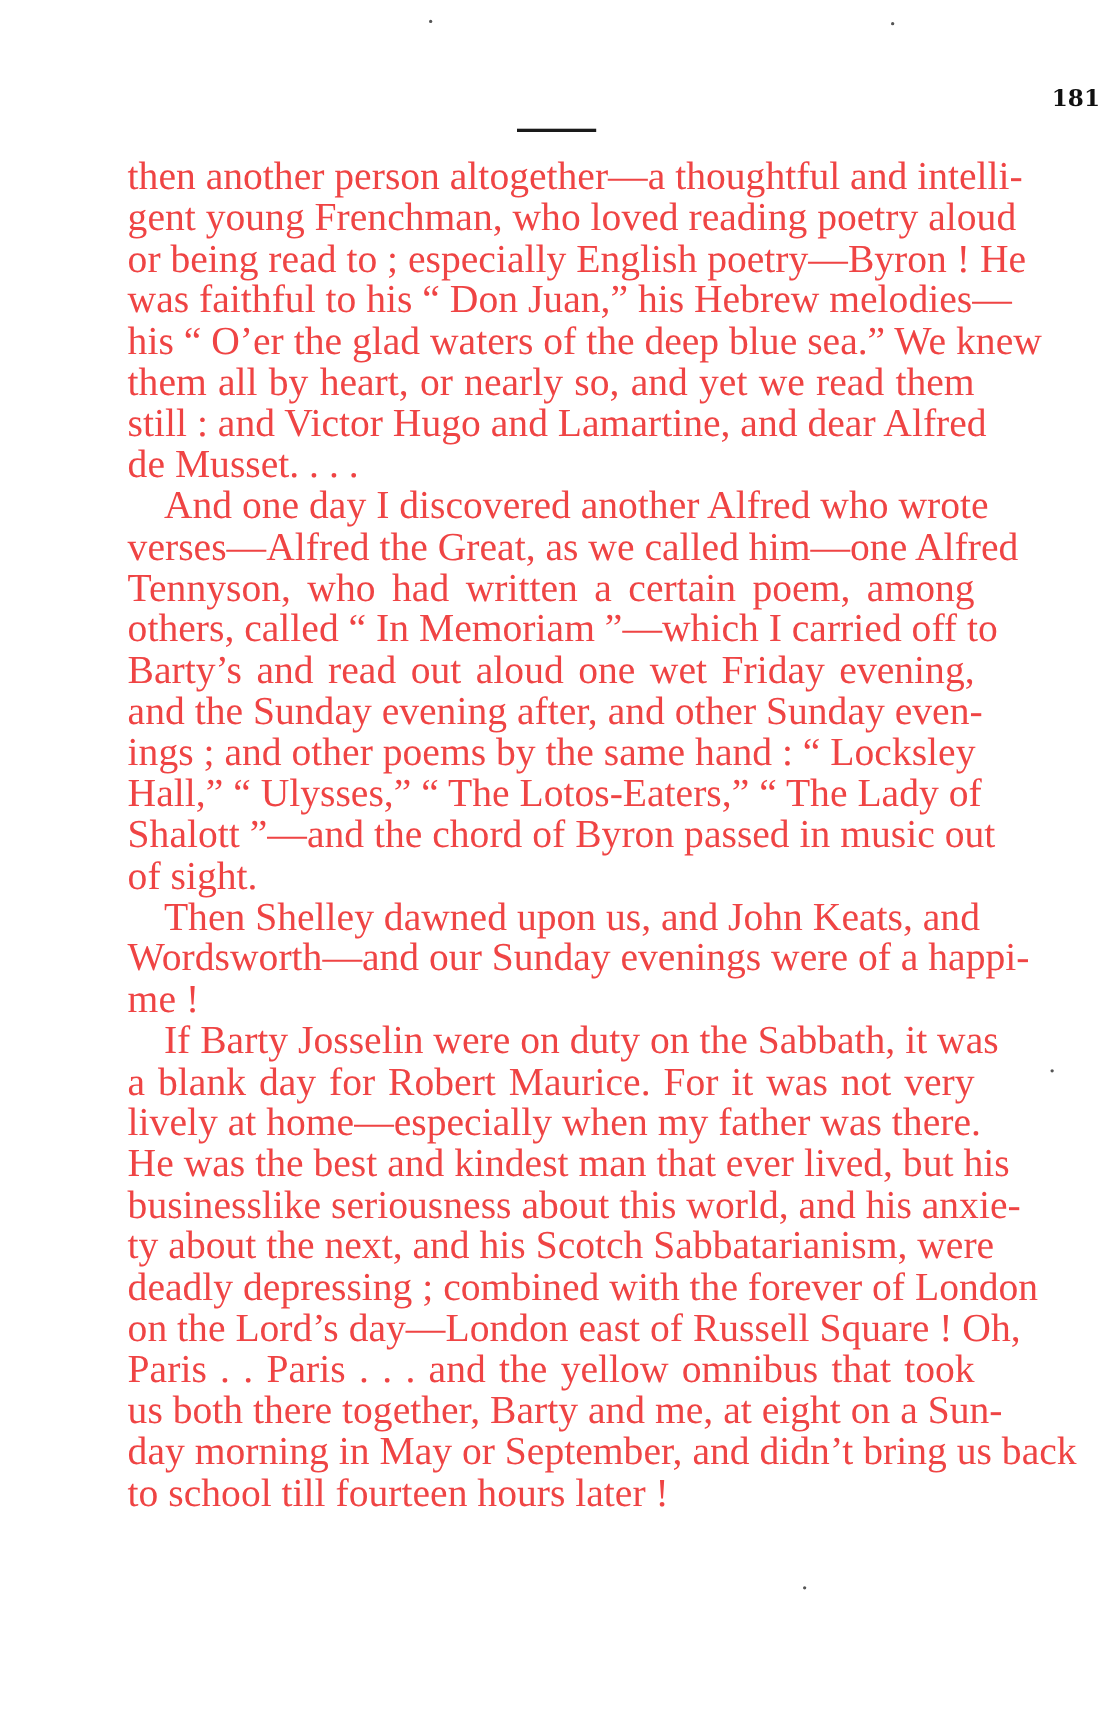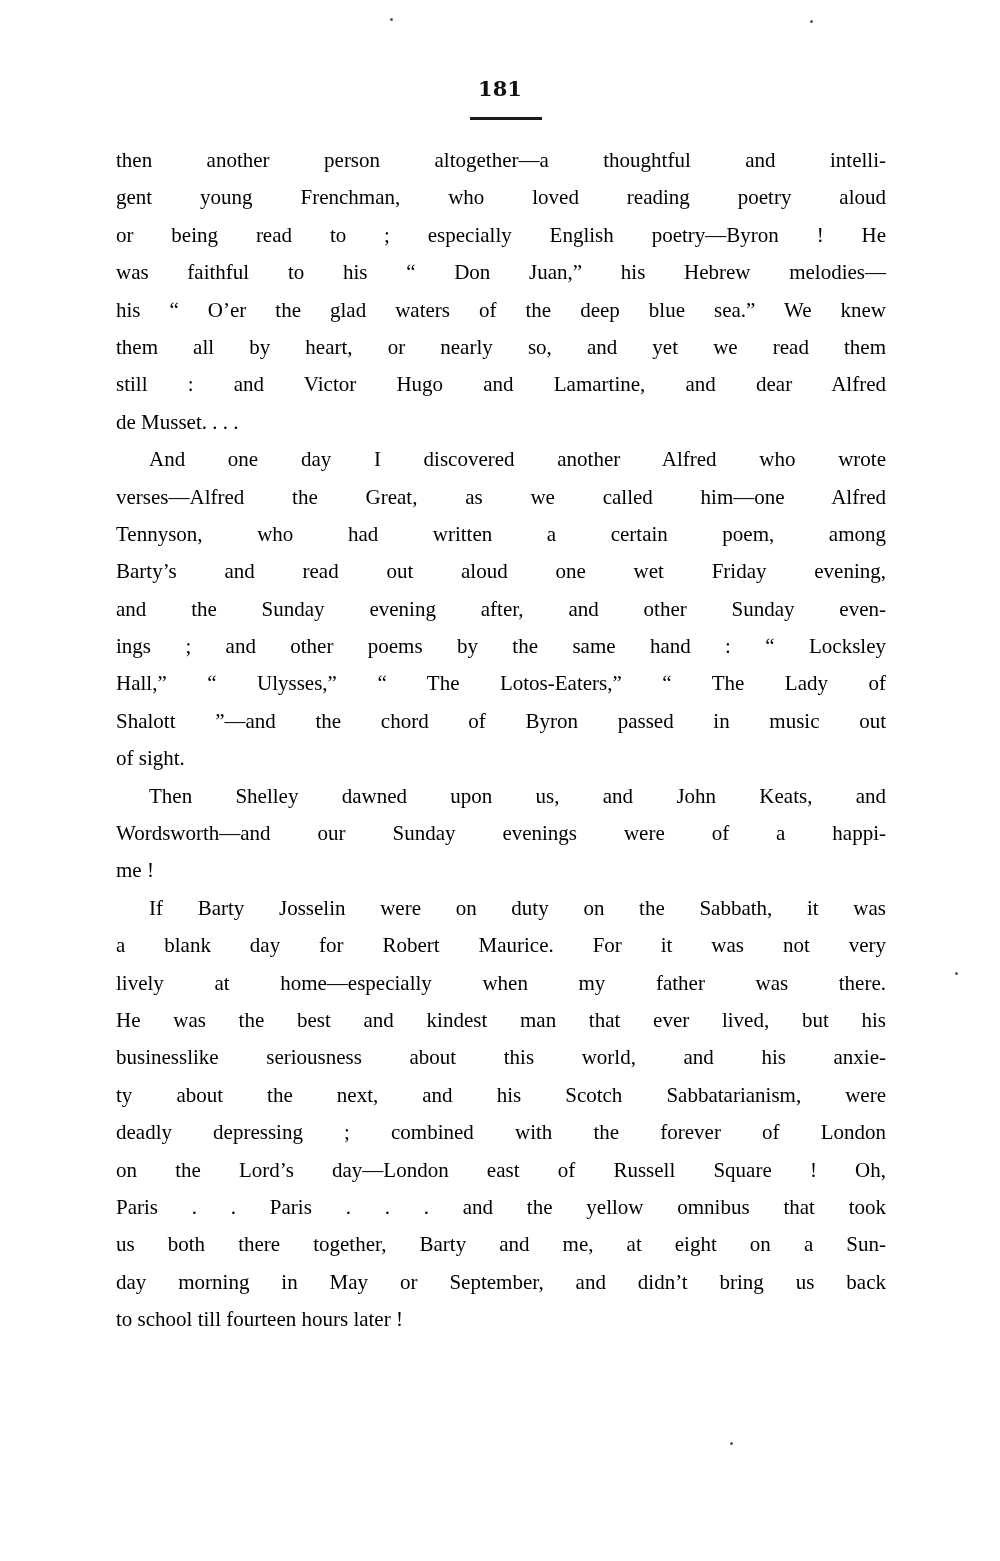--- a/index.html
+++ b/index.html
@@ -1,27 +1,27 @@
 <!DOCTYPE html>
 <html><head>
 <meta charset="utf-8">
 <style>
   html, body { margin: 0; padding: 0; background: #ffffff; }
   body { width: 1000px; height: 1561px; position: relative; overflow: hidden; }
   .page { position: absolute; left: 0; top: 0; width: 1000px; height: 1561px; background: #fff; }
   .page-number {
-    position: absolute; left: 0; width: 1000px; top: 76px; text-align: center;
+    position: absolute; left: 0; width: 1000px; top: 76px; text-align: right;
     font-family: "DejaVu Serif", serif; font-size: 21px; font-weight: bold; color: #111;
   }
   .rule {
     position: absolute; left: 470px; top: 117px; width: 72px; height: 3px; background: #1a1a1a;
   }
   .text-block {
     position: absolute; left: 116px; top: 142px; width: 770px;
-    font-family: "Liberation Serif", serif; font-size: 21px; color: #000000;
+    font-family: "Liberation Serif", serif; font-size: 36px; color: #ef4444;
   }
   .line {
     height: 37.4px; line-height: 37.4px; white-space: nowrap;
     text-align: justify; text-align-last: justify; overflow: visible;
   }
   .line.last { text-align-last: left; }
   .line.indent { padding-left: 33px; }
   .speck { position: absolute; width: 3px; height: 3px; background: #555; border-radius: 50%; }
 </style>
 </head>
@@ -38,20 +38,21 @@
         <div class="line">was faithful to his “ Don Juan,” his Hebrew melodies—</div>
         <div class="line">his “ O’er the glad waters of the deep blue sea.”  We knew</div>
         <div class="line">them all by heart, or nearly so, and yet we read them</div>
         <div class="line">still : and Victor Hugo and Lamartine, and dear Alfred</div>
         <div class="line last">de Musset. . . .</div>
       </div>
       <div>
         <div class="line indent">And one day I discovered another Alfred who wrote</div>
         <div class="line">verses—Alfred the Great, as we called him—one Alfred</div>
         <div class="line">Tennyson, who had written a certain poem, among</div>
+        <div class="line">others, called “ In Memoriam ”—which I carried off to</div>
         <div class="line">Barty’s and read out aloud one wet Friday evening,</div>
         <div class="line">and the Sunday evening after, and other Sunday even-</div>
         <div class="line">ings ; and other poems by the same hand : “ Locksley</div>
         <div class="line">Hall,” “ Ulysses,” “ The Lotos-Eaters,” “ The Lady of</div>
         <div class="line">Shalott ”—and the chord of Byron passed in music out</div>
         <div class="line last">of sight.</div>
       </div>
       <div>
         <div class="line indent">Then Shelley dawned upon us, and John Keats, and</div>
         <div class="line">Wordsworth—and our Sunday evenings were of a happi-</div>

